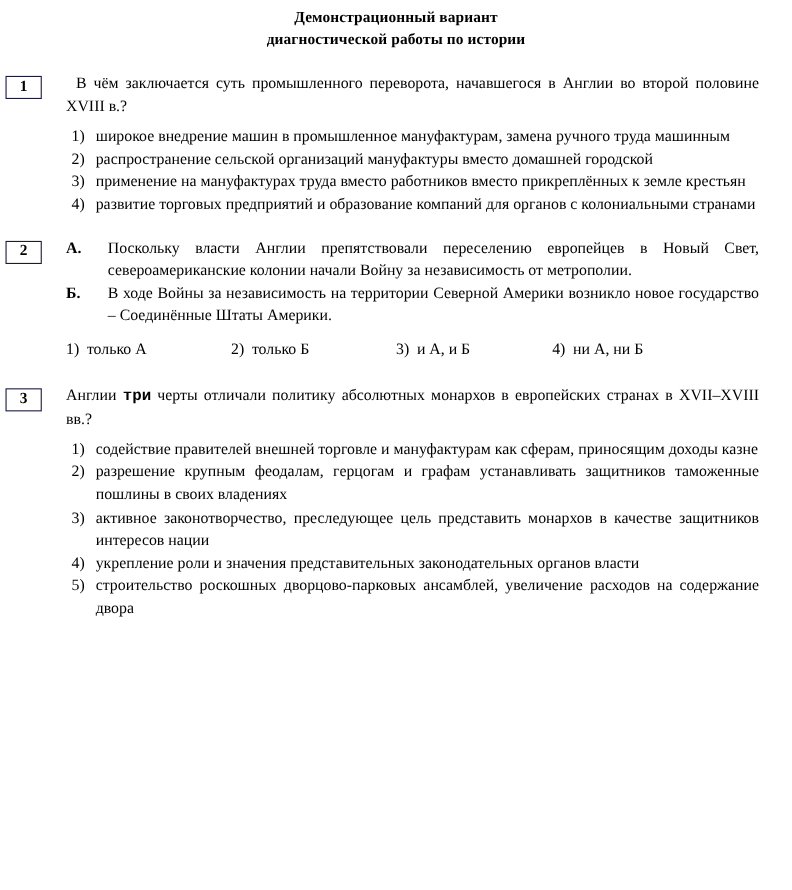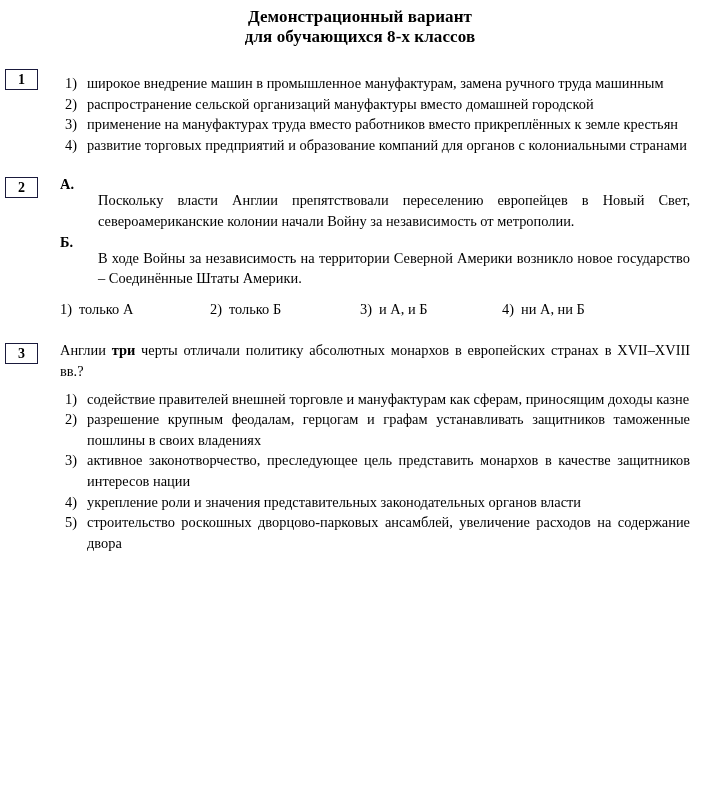--- a/index.html
+++ b/index.html
@@ -15,21 +15,21 @@
     overflow: hidden;
     position: relative;
   }
 
   
   .title-block {
     text-align: center;
     padding-top: 7px;
   }
   .title-line {
-    font-size: 17px;
+    font-size: 14px;
     font-weight: bold;
     line-height: 19.5px;
     letter-spacing: 0.1px;
   }
 
   
   .question {
     position: relative;
     display: flex;
     align-items: flex-start;
@@ -64,20 +64,21 @@
     text-align: justify;
     text-justify: inter-word;
     margin: 0;
     text-indent: 0;
   }
   .q-stem.indent-first {
     text-indent: 9px;
   }
   .q-stem b {
     font-weight: bold;
+    font-family: Liberation Mono, monospace;
   }
 
   
   .opt-list {
     margin: 7px 0 0 0;
     padding: 0;
     list-style: none;
   }
   .opt-item {
     display: flex;
@@ -112,21 +113,20 @@
   }
   .stmt-letter {
     flex: 0 0 38px;
     width: 38px;
     font-weight: bold;
   }
   .stmt-text {
     flex: 1 1 auto;
     text-align: justify;
     text-justify: inter-word;
-    margin-top: 16px;
   }
 
   
   .opt-inline-row {
     display: flex;
     margin-top: 10px;
     font-size: 14.4px;
     line-height: 20.6px;
   }
   .opt-inline {
@@ -143,28 +143,29 @@
   
   #question-1 { margin-top: 20px; }
   #question-2 { margin-top: 19px; }
   #question-3 { margin-top: 21px; }
 </style>
 </head>
 <body>
 
 <div class="title-block">
   <div class="title-line">Демонстрационный вариант</div>
-  <div class="title-line">для обучающихся 8-х классов</div>
+  <div class="title-line">диагностической работы по истории</div>
 </div>
 
 <div class="question" id="question-1">
   <div class="q-num-cell">
     <div class="q-num-box">1</div>
   </div>
   <div class="q-body">
+    <p class="q-stem indent-first">В чём заключается суть промышленного переворота, начавшегося в Англии во второй половине XVIII в.?</p>
     <ul class="opt-list">
       <li class="opt-item">
         <span class="opt-marker">1)</span>
         <span class="opt-text">широкое внедрение машин в промышленное мануфактурам, замена ручного труда машинным</span>
       </li>
       <li class="opt-item">
         <span class="opt-marker">2)</span>
         <span class="opt-text">распространение сельской организаций мануфактуры вместо домашней городской</span>
       </li>
       <li class="opt-item">

